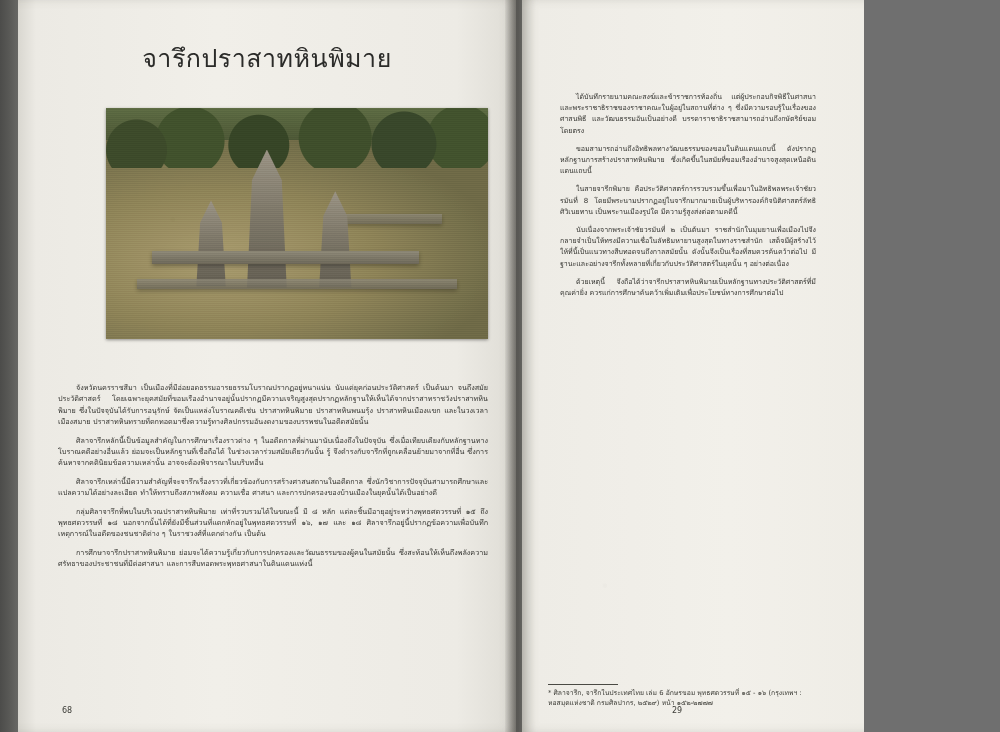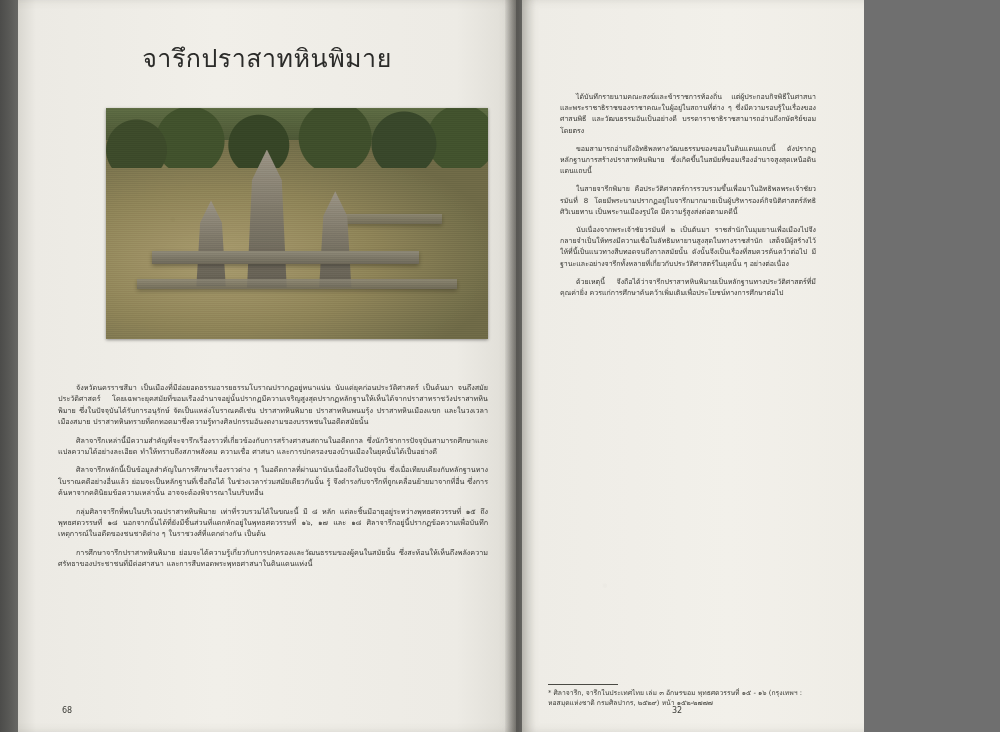--- a/index.html
+++ b/index.html
@@ -263,22 +263,22 @@
     <div class="ph-tower ph-t2"></div>
     <div class="ph-tower ph-t1"></div>
     <div class="ph-tower ph-t3"></div>
     <div class="ph-wall ph-w1"></div>
     <div class="ph-wall ph-w2"></div>
     <div class="ph-grain"></div>
   </div>
 
   <div class="col col-left">
     <p class="para indent">จังหวัดนครราชสีมา เป็นเมืองที่มีอ่อยอดธรรมอารยธรรมโบราณปรากฏอยู่หนาแน่น นับแต่ยุคก่อนประวัติศาสตร์ เป็นต้นมา จนถึงสมัยประวัติศาสตร์ โดยเฉพาะยุคสมัยที่ขอมเรืองอำนาจอยู่นั้นปรากฏมีความเจริญสูงสุดปรากฏหลักฐานให้เห็นได้จากปราสาทราชวังปราสาทหินพิมาย ซึ่งในปัจจุบันได้รับการอนุรักษ์ จัดเป็นแหล่งโบราณคดีเช่น ปราสาทหินพิมาย ปราสาทหินพนมรุ้ง ปราสาทหินเมืองแขก และในวงเวลาเมืองสมาย ปราสาทหินทรายที่ตกทอดมาซึ่งความรู้ทางศิลปกรรมอันงดงามของบรรพชนในอดีตสมัยนั้น</p>
+    <p class="para indent">ศิลาจารึกหลักนี้เป็นข้อมูลสำคัญในการศึกษาเรื่องราวต่าง ๆ ในอดีตกาลที่ผ่านมานับเนื่องถึงในปัจจุบัน ซึ่งเมื่อเทียบเคียงกับหลักฐานทางโบราณคดีอย่างอื่นแล้ว ย่อมจะเป็นหลักฐานที่เชื่อถือได้ ในช่วงเวลาร่วมสมัยเดียวกันนั้น รู้ จึงดำรงกับจารึกที่ถูกเคลื่อนย้ายมาจากที่อื่น ซึ่งการค้นหาจากคตินิยมข้อความเหล่านั้น อาจจะต้องพิจารณาในบริบทอื่น</p>
     <p class="para indent">ศิลาจารึกเหล่านี้มีความสำคัญที่จะจารึกเรื่องราวที่เกี่ยวข้องกับการสร้างศาสนสถานในอดีตกาล ซึ่งนักวิชาการปัจจุบันสามารถศึกษาและแปลความได้อย่างละเอียด ทำให้ทราบถึงสภาพสังคม ความเชื่อ ศาสนา และการปกครองของบ้านเมืองในยุคนั้นได้เป็นอย่างดี</p>
-    <p class="para indent">ศิลาจารึกหลักนี้เป็นข้อมูลสำคัญในการศึกษาเรื่องราวต่าง ๆ ในอดีตกาลที่ผ่านมานับเนื่องถึงในปัจจุบัน ซึ่งเมื่อเทียบเคียงกับหลักฐานทางโบราณคดีอย่างอื่นแล้ว ย่อมจะเป็นหลักฐานที่เชื่อถือได้ ในช่วงเวลาร่วมสมัยเดียวกันนั้น รู้ จึงดำรงกับจารึกที่ถูกเคลื่อนย้ายมาจากที่อื่น ซึ่งการค้นหาจากคตินิยมข้อความเหล่านั้น อาจจะต้องพิจารณาในบริบทอื่น</p>
     <p class="para indent">กลุ่มศิลาจารึกที่พบในบริเวณปราสาทหินพิมาย เท่าที่รวบรวมได้ในขณะนี้ มี ๘ หลัก แต่ละชิ้นมีอายุอยู่ระหว่างพุทธศตวรรษที่ ๑๕ ถึง พุทธศตวรรษที่ ๑๘ นอกจากนั้นได้ที่ยังมีชิ้นส่วนที่แตกหักอยู่ในพุทธศตวรรษที่ ๑๖, ๑๗ และ ๑๘ ศิลาจารึกอยู่นี้ปรากฏข้อความเพื่อบันทึกเหตุการณ์ในอดีตของชนชาติต่าง ๆ ในราชวงศ์ที่แตกต่างกัน เป็นต้น</p>
     <p class="para indent">การศึกษาจารึกปราสาทหินพิมาย ย่อมจะได้ความรู้เกี่ยวกับการปกครองและวัฒนธรรมของผู้คนในสมัยนั้น ซึ่งสะท้อนให้เห็นถึงพลังความศรัทธาของประชาชนที่มีต่อศาสนา และการสืบทอดพระพุทธศาสนาในดินแดนแห่งนี้</p>
   </div>
 
   <div class="pagenum pagenum-left">68</div>
 
   <div class="gutter"></div>
 
   <div class="sheet sheet-right"></div>
 
@@ -292,18 +292,18 @@
 
   <div class="photo-side">
     <div class="ps-bg"></div>
     <div class="ps-lintel"></div>
     <div class="ps-door"></div>
     <div class="ps-tree"></div>
   </div>
   <div class="caption-side">ปราสาทหินพิมาย ด้านตะวันออก ถ่ายภาพจากซุ้มประตูด้านใน พบจารึกอยู่ใกล้ซุ้มประตูด้านตะวันออก</div>
 
   <div class="footnote-rule"></div>
-  <div class="footnote">* ศิลาจารึก, จารึกในประเทศไทย เล่ม ๓ อักษรขอม พุทธศตวรรษที่ ๑๕ - ๑๖ (กรุงเทพฯ : หอสมุดแห่งชาติ กรมศิลปากร, ๒๕๒๙) หน้า ๑๕๒-๒๗๗๗</div>
-
-  <div class="pagenum pagenum-right">32</div>
+  <div class="footnote">* ศิลาจารึก, จารึกในประเทศไทย เล่ม 6 อักษรขอม พุทธศตวรรษที่ ๑๕ - ๑๖ (กรุงเทพฯ : หอสมุดแห่งชาติ กรมศิลปากร, ๒๕๒๙) หน้า ๑๕๒-๒๗๗๗</div>
+
+  <div class="pagenum pagenum-right">29</div>
 
   <div class="texture"></div>
 </div>
 
 </body></html>

